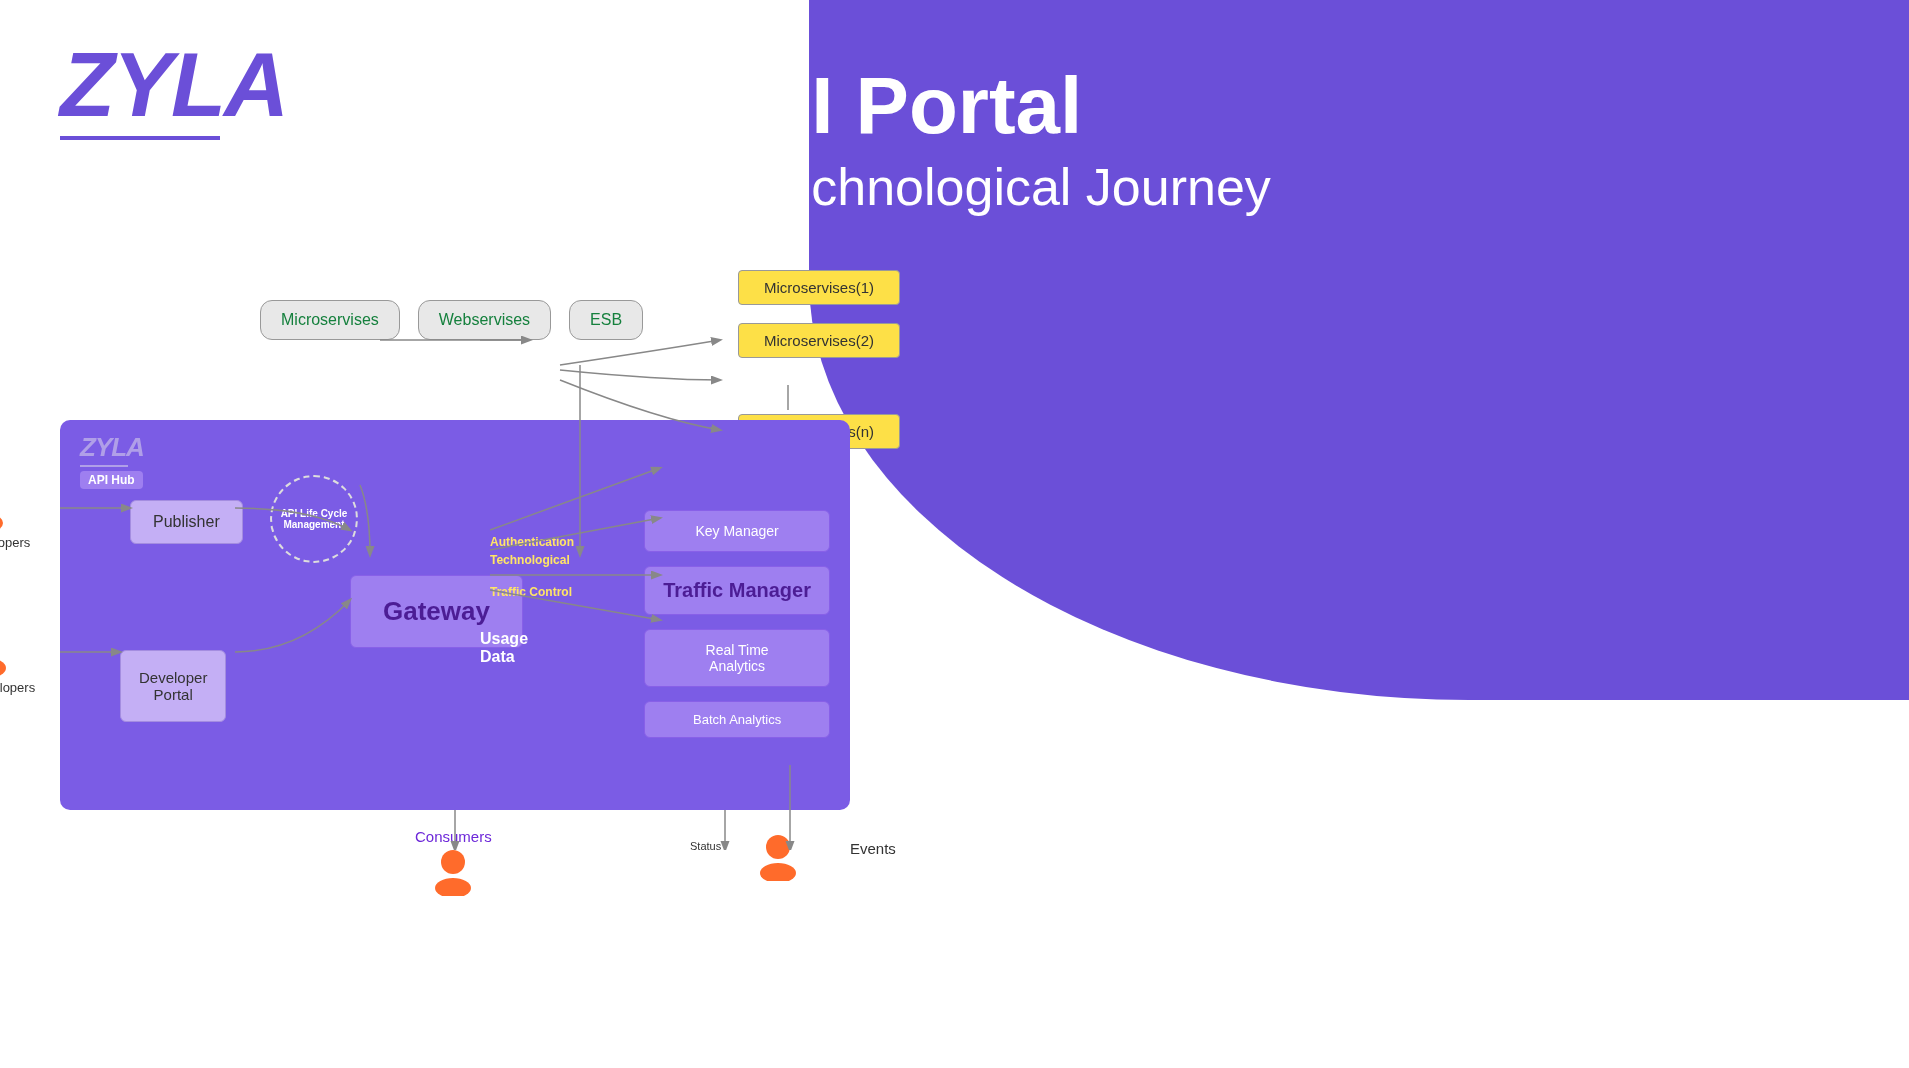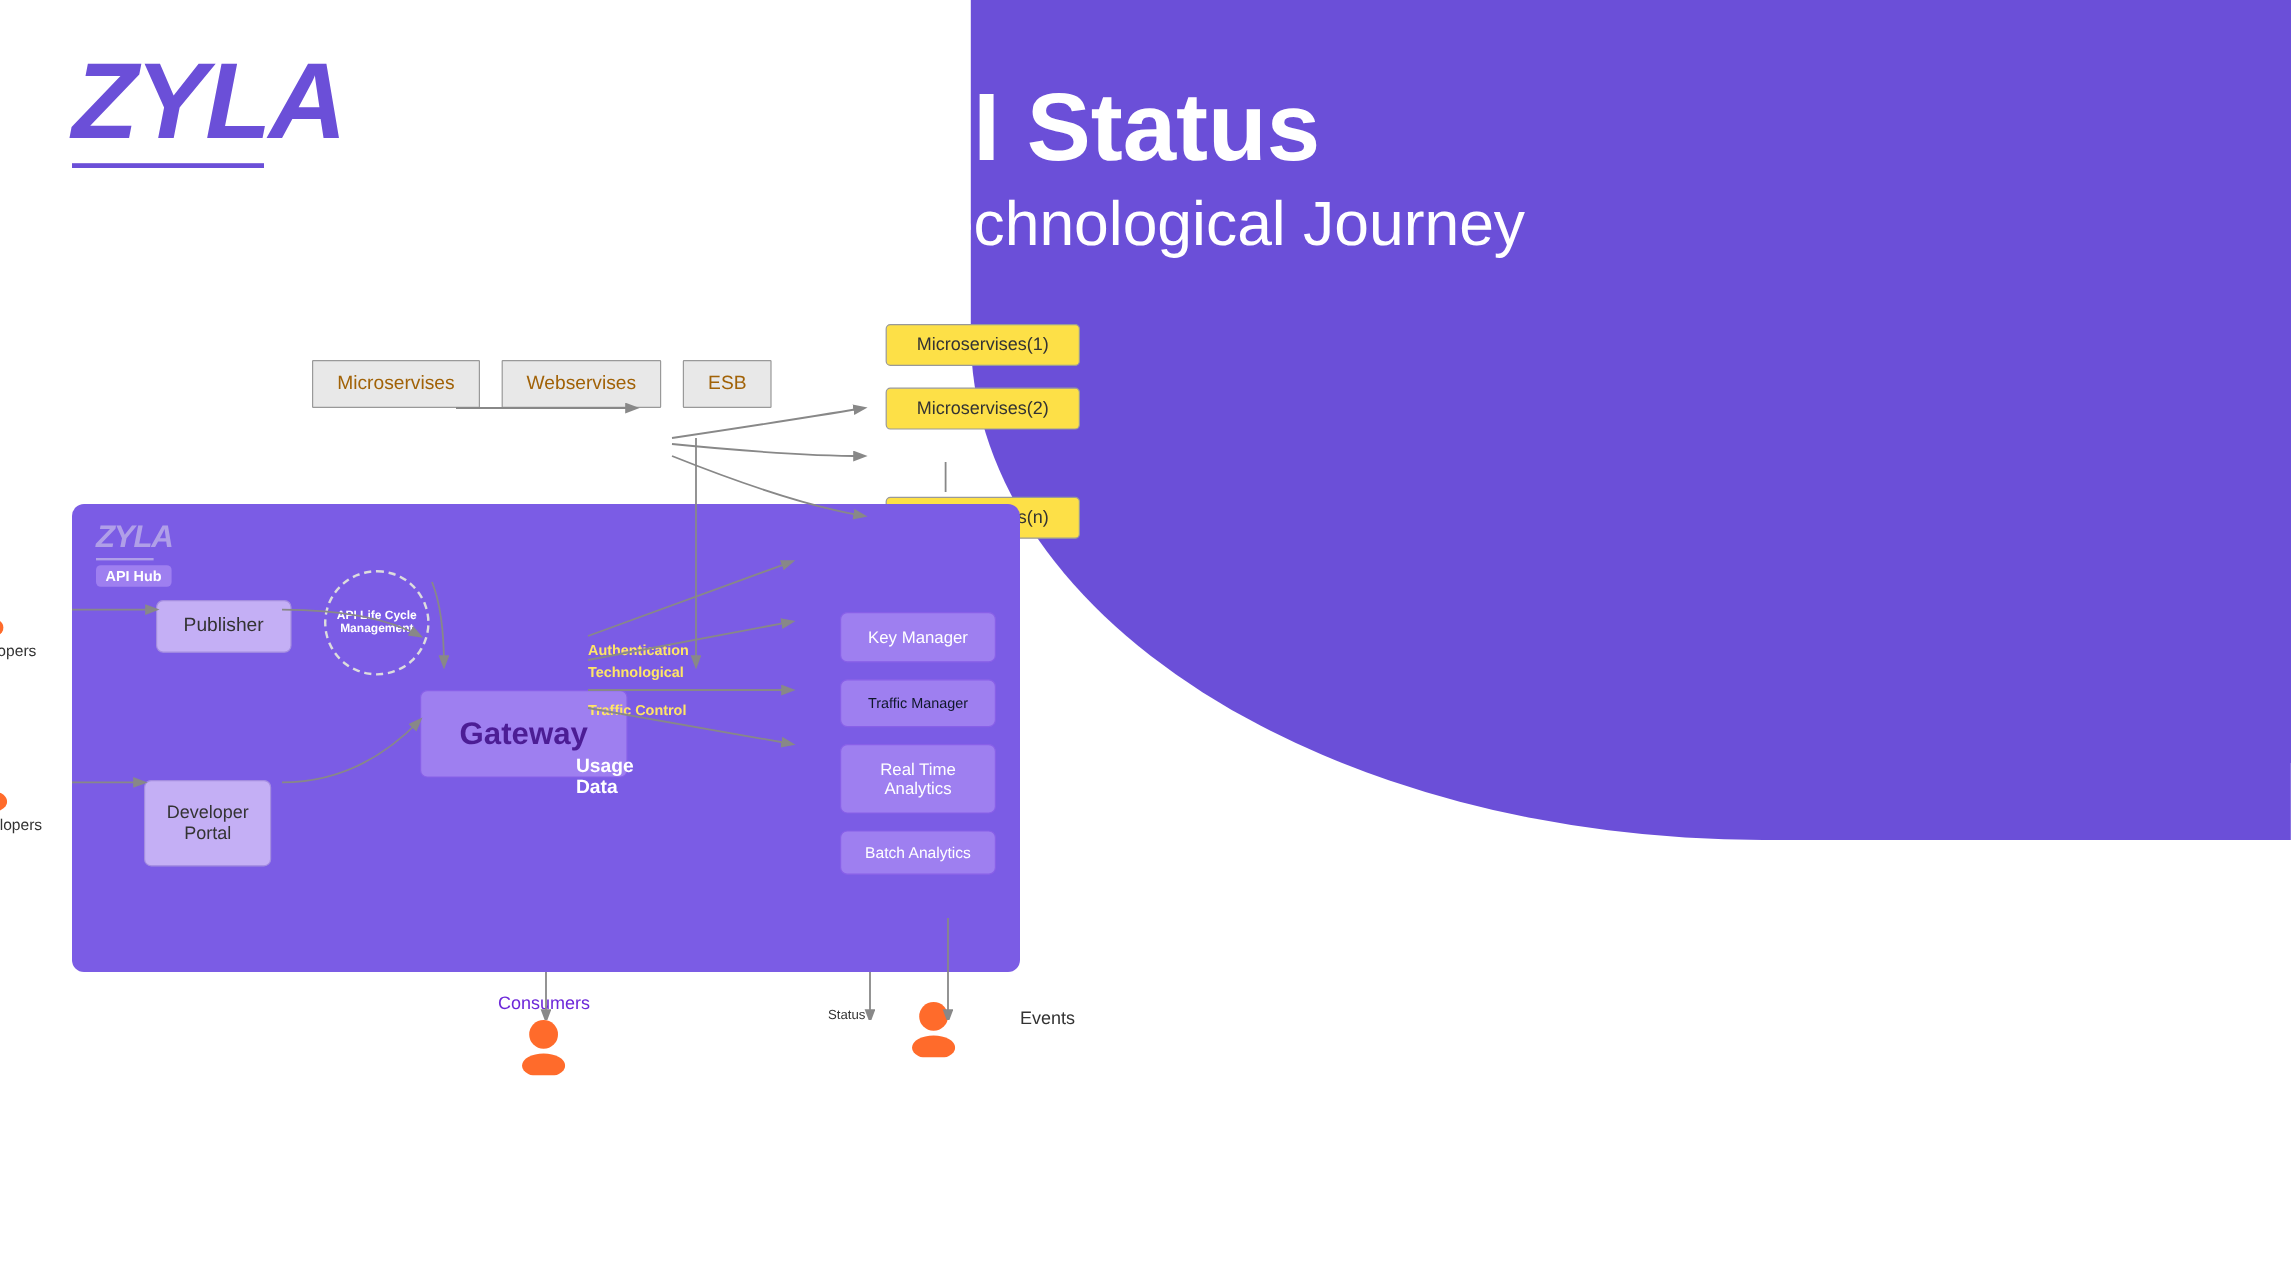--- a/index.html
+++ b/index.html
@@ -63,24 +63,24 @@
       font-size: 52px;
       font-weight: 400;
       color: white;
       margin-top: 5px;
       margin-left: 11px;
     }
 
     .service-box {
       background: #e8e8e8;
       border: 1.5px solid #999;
-      border-radius: 1px;
+      border-radius: 12px;
       padding: 10px 20px;
       font-size: 16px;
-      color: #a16207;
+      color: #15803d;
       white-space: nowrap;
     }
     .micro-box {
       background: #fde047;
       border: 1.5px solid #999;
       border-radius: 4px;
       padding: 8px 25px;
       font-size: 15px;
       color: #333;
       white-space: nowrap;
@@ -90,21 +90,21 @@
 <body>
 
 <div class="bg-blob"></div>
 
 <div class="logo-container">
   <div class="logo-text">ZYLA</div>
   <div class="logo-underline"></div>
 </div>
 
 <div class="header-text">
-  <div class="header-title">API Status</div>
+  <div class="header-title">API Portal</div>
   <div class="header-subtitle">A Technological Journey</div>
 </div>
 
 <div style="position:absolute; top:290px; left:60px; width:870px; height:560px; z-index:5;">
 
   <div style="position:absolute; top:10px; left:200px; display:flex; gap:18px; align-items:center;">
     <div class="service-box">Microservises</div>
     <div class="service-box">Webservises</div>
     <div class="service-box">ESB</div>
   </div>
@@ -132,21 +132,21 @@
 
     <div style="position:absolute; top:155px; left:290px; background:#9E7FF0; border:1.5px solid #8860e8; border-radius:6px; padding:20px 32px; font-size:26px; font-weight:bold; color:#4c1d95;">Gateway</div>
 
     <div style="position:absolute; top:115px; left:430px; font-size:12px; font-weight:bold; color:#FFE566;">Authentication</div>
     <div style="position:absolute; top:133px; left:430px; font-size:12px; font-weight:bold; color:#FFE566;">Technological</div>
     <div style="position:absolute; top:165px; left:430px; font-size:12px; font-weight:bold; color:#FFE566;">Traffic Control</div>
     <div style="position:absolute; top:210px; left:420px; font-size:16px; font-weight:bold; color:#ffffff;">Usage<br>Data</div>
 
     <div style="position:absolute; top:90px; right:20px; display:flex; flex-direction:column; gap:14px;">
       <div style="background:#9E7FF0; border:1.5px solid #8860e8; border-radius:6px; padding:12px 18px; font-size:14px; color:white; text-align:center; min-width:130px;">Key Manager</div>
-      <div style="background:#9E7FF0; border:1.5px solid #8860e8; border-radius:6px; padding:12px 18px; font-size:12px; color:#0f172a; text-align:center; min-width:130px;">Traffic Manager</div>
+      <div style="background:#9E7FF0; border:1.5px solid #8860e8; border-radius:6px; padding:12px 18px; font-size:20px; color:#4c1d95; text-align:center; min-width:130px;font-weight:bold;">Traffic Manager</div>
       <div style="background:#9E7FF0; border:1.5px solid #8860e8; border-radius:6px; padding:12px 18px; font-size:14px; color:white; text-align:center; min-width:130px;">Real Time<br>Analytics</div>
       <div style="background:#9E7FF0; border:1.5px solid #8860e8; border-radius:6px; padding:10px 18px; font-size:13px; color:white; text-align:center; min-width:130px;">Batch Analytics</div>
     </div>
 
   </div>
 
   <div style="position:absolute; top:195px; left:-120px; display:flex; flex-direction:column; align-items:center;">
     <svg width="36" height="46" viewBox="0 0 36 46">
       <circle cx="18" cy="12" r="12" fill="#FF6B2B"></circle>
       <ellipse cx="18" cy="38" rx="18" ry="10" fill="#FF6B2B"></ellipse>

